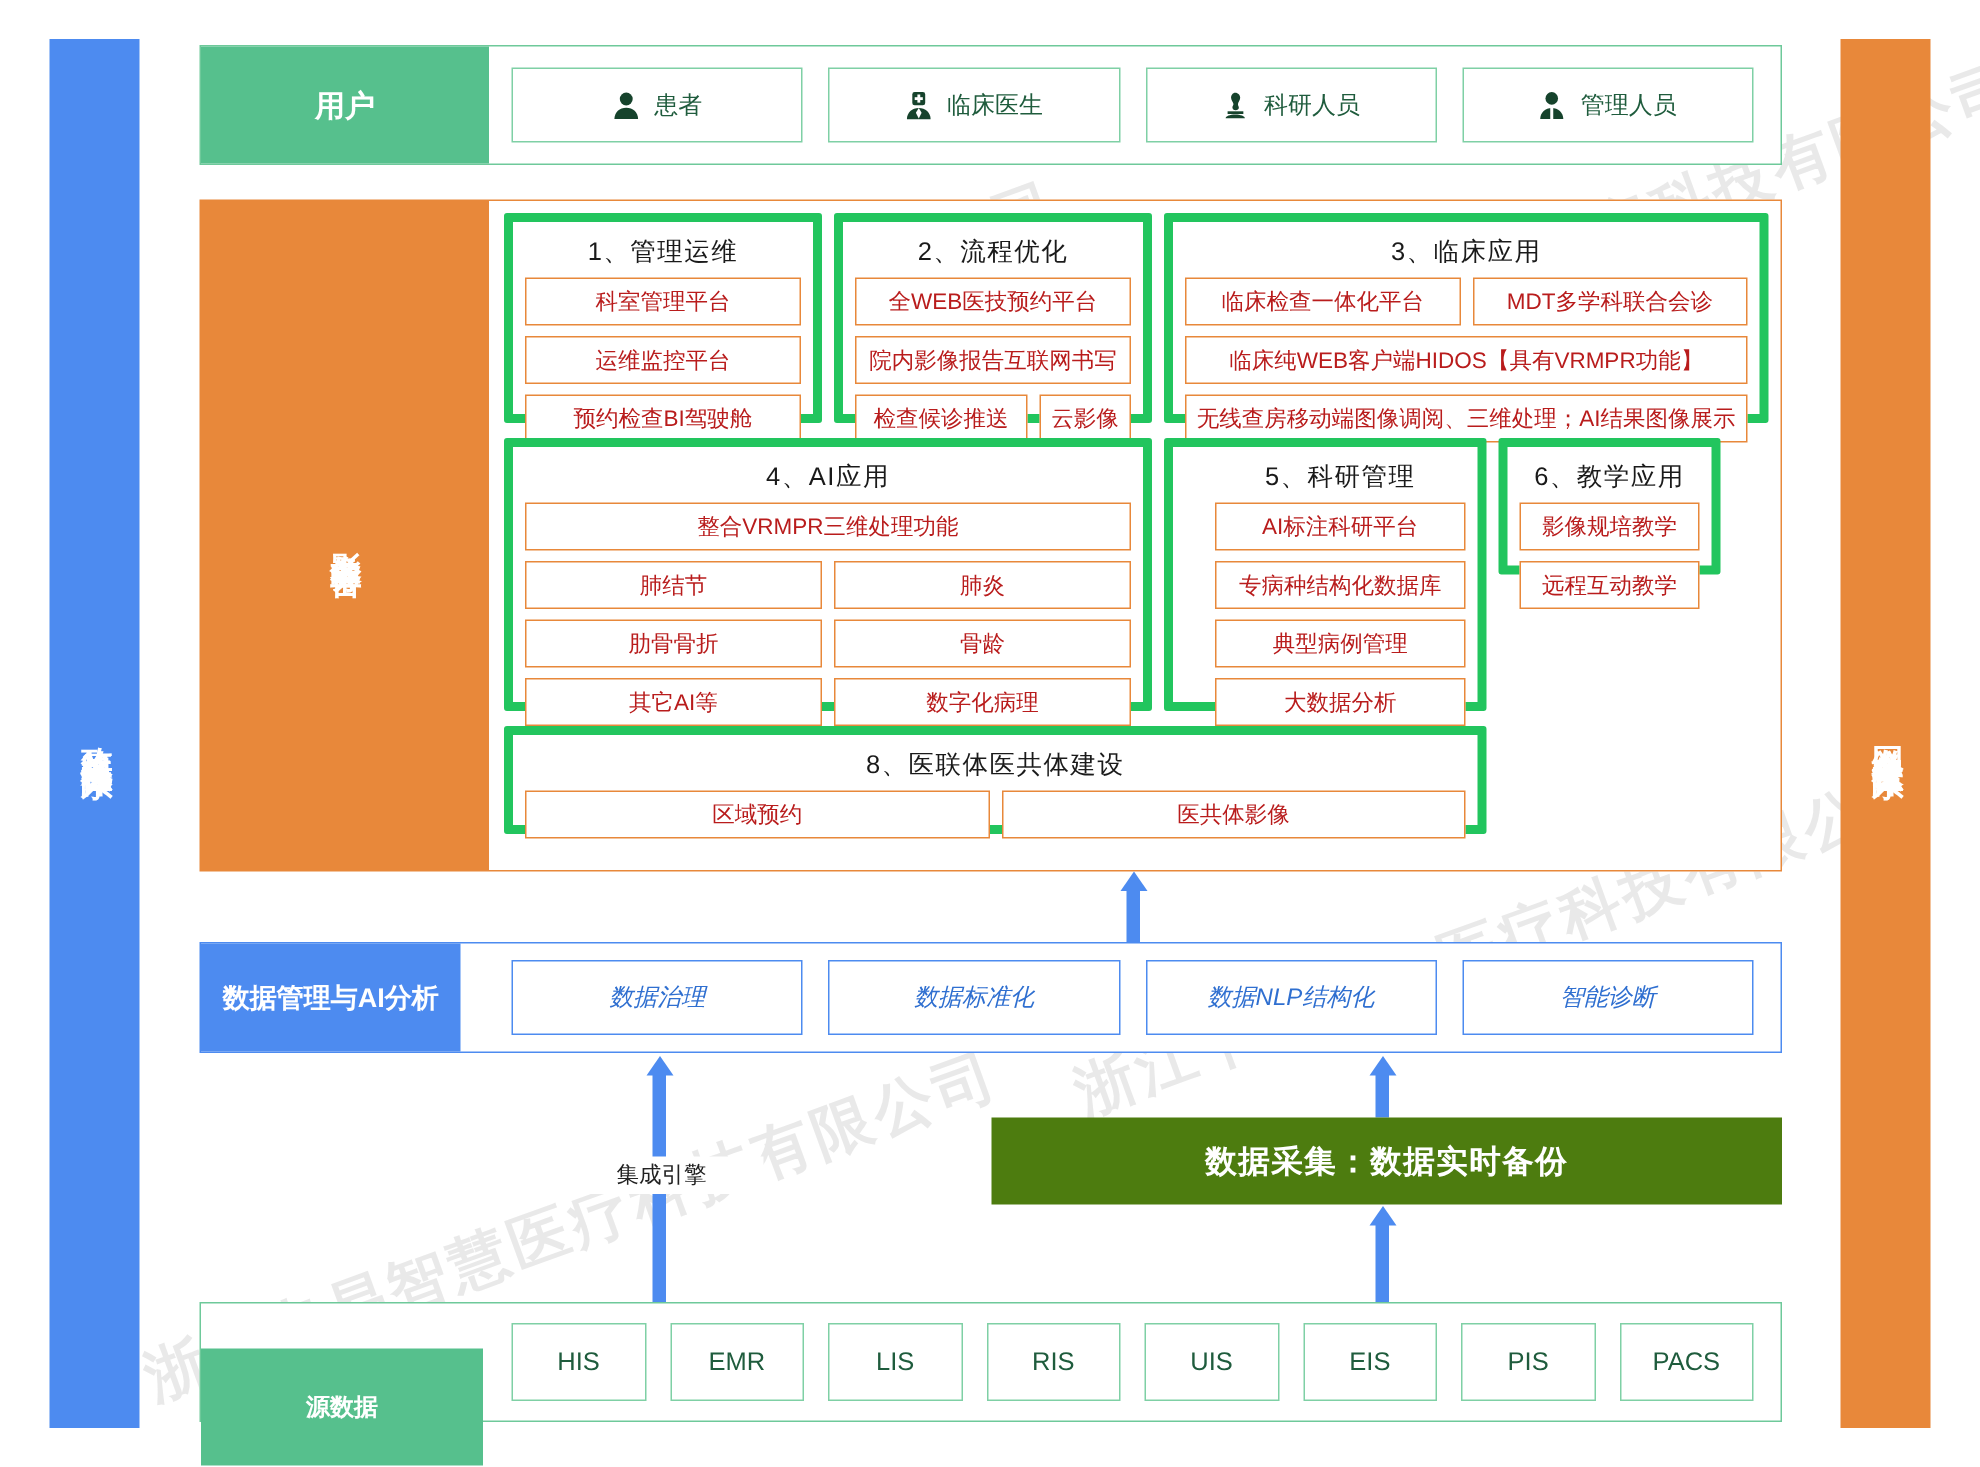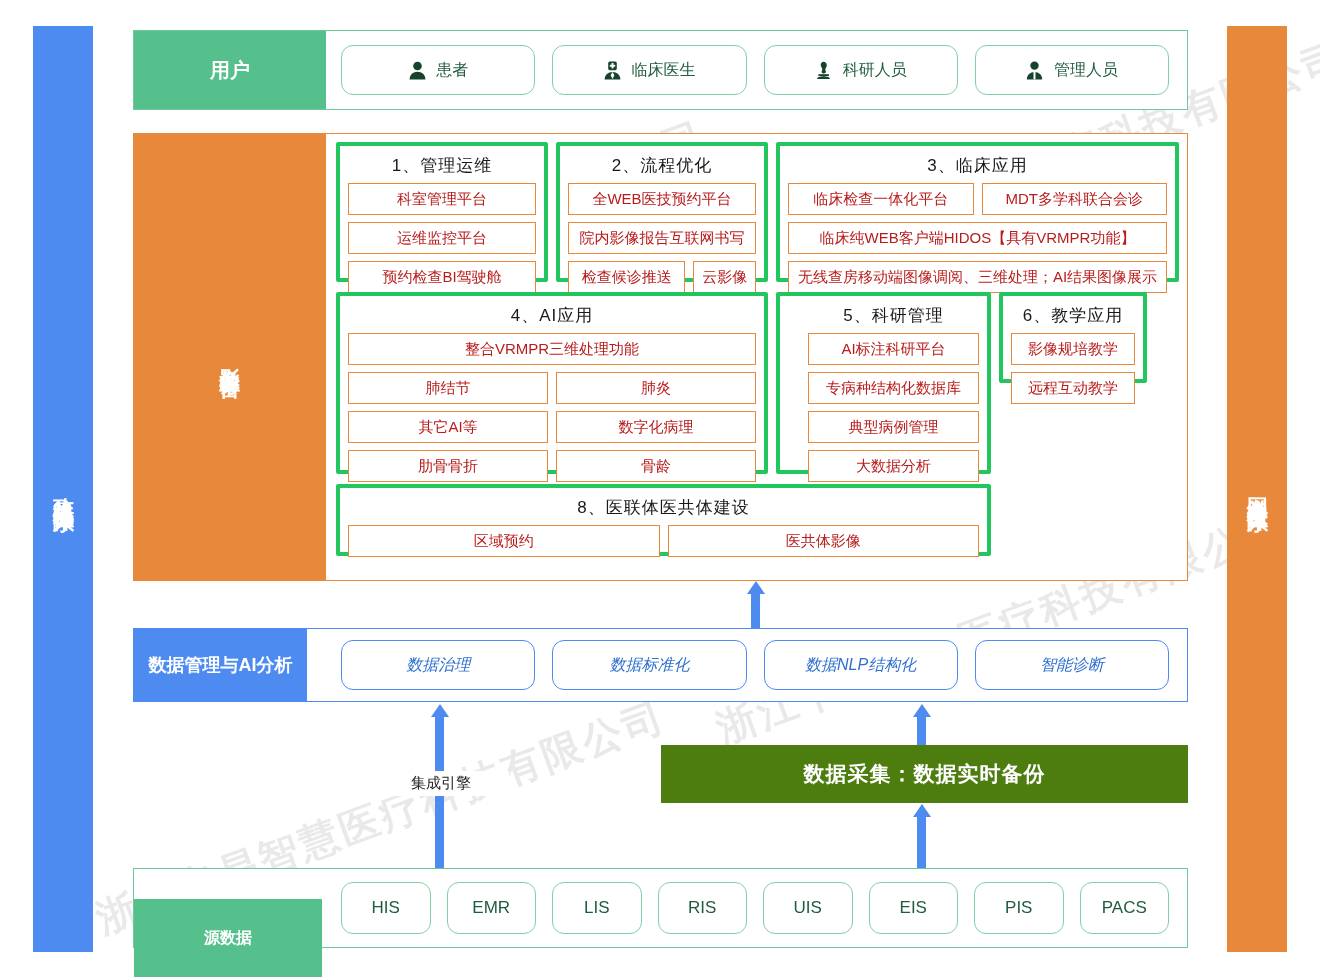--- a/index.html
+++ b/index.html
@@ -21,21 +21,21 @@
   .sidebar-right{right:33px;background:#e8883a;}
 
   
   .band{position:absolute;box-sizing:border-box;}
   .band-label{
     display:flex;align-items:center;justify-content:center;
     color:#fff;font-weight:bold;text-align:center;
   }
   .chip{
     box-sizing:border-box;display:flex;align-items:center;justify-content:center;
-    text-align:center;background:#ffffff;white-space:nowrap;border-radius:12px;
+    text-align:center;background:#ffffff;white-space:nowrap;
   }
 
   
   #users-band{left:133px;top:30px;width:1055px;height:80px;
     border:1px solid #6ec99a;background:#fff;}
   #users-label{position:absolute;left:0;top:0;width:192px;height:100%;
     background:#56c08d;font-size:20px;}
   #users-items{position:absolute;left:192px;top:0;right:0;height:100%;
     display:flex;align-items:center;gap:17px;padding:0 18px 0 15px;box-sizing:border-box;}
   .user-chip{
@@ -44,21 +44,21 @@
   .user-chip .ico{display:inline-flex;align-items:center;justify-content:center;
     width:18px;height:20px;color:#16432c;}
 
   
   #mid-band{left:133px;top:133px;width:1055px;height:448px;border:1px solid #e8883a;background:#fff;}
   #mid-label{position:absolute;left:0;top:0;width:192px;height:100%;
     background:#e8883a;font-size:21px;line-height:1.3;letter-spacing:2px;
     writing-mode:vertical-rl;text-orientation:upright;}
   #mid-content{position:absolute;left:192px;top:0;right:0;height:100%;padding:8px 10px 9px 10px;box-sizing:border-box;}
 
-  .obox{box-sizing:border-box;border:4px solid #22c55e;border-radius:2px;background:#fff;position:absolute;}
+  .obox{box-sizing:border-box;border:6px solid #22c55e;border-radius:2px;background:#fff;position:absolute;}
   .obox > .otitle{
     text-align:center;color:#1a1a1a;font-size:17px;font-weight:normal;
     padding:8px 0 6px 0;letter-spacing:1px;
   }
   .ochip{
     box-sizing:border-box;border:1.5px solid #e8883a;color:#b91c1c;background:#fff;
     display:flex;align-items:center;justify-content:center;text-align:center;
     font-size:15px;height:32px;white-space:nowrap;
   }
   .orow{display:flex;gap:8px;padding:0 8px 7px 8px;}
@@ -213,26 +213,26 @@
       <div class="obox" style="left:10px;top:158px;width:432px;height:182px;">
         <div class="otitle">4、AI应用</div>
         <div class="orow">
             <div class="ochip">整合VRMPR三维处理功能</div>
           </div>
         <div class="orow">
           <div class="ochip">肺结节</div>
           <div class="ochip">肺炎</div>
         </div>
         <div class="orow">
+          <div class="ochip">肋骨骨折</div>
+          <div class="ochip">骨龄</div>
+        </div>
+        <div class="orow">
           <div class="ochip">其它AI等</div>
           <div class="ochip">数字化病理</div>
-        </div>
-        <div class="orow">
-          <div class="ochip">肋骨骨折</div>
-          <div class="ochip">骨龄</div>
         </div>
       </div>
 
       <div class="obox" style="left:450px;top:158px;width:215px;height:182px;padding-left:20px;">
         <div class="otitle">5、科研管理</div>
         <div class="orow">
             <div class="ochip">AI标注科研平台</div>
           </div>
         <div class="orow">
             <div class="ochip">专病种结构化数据库</div>

